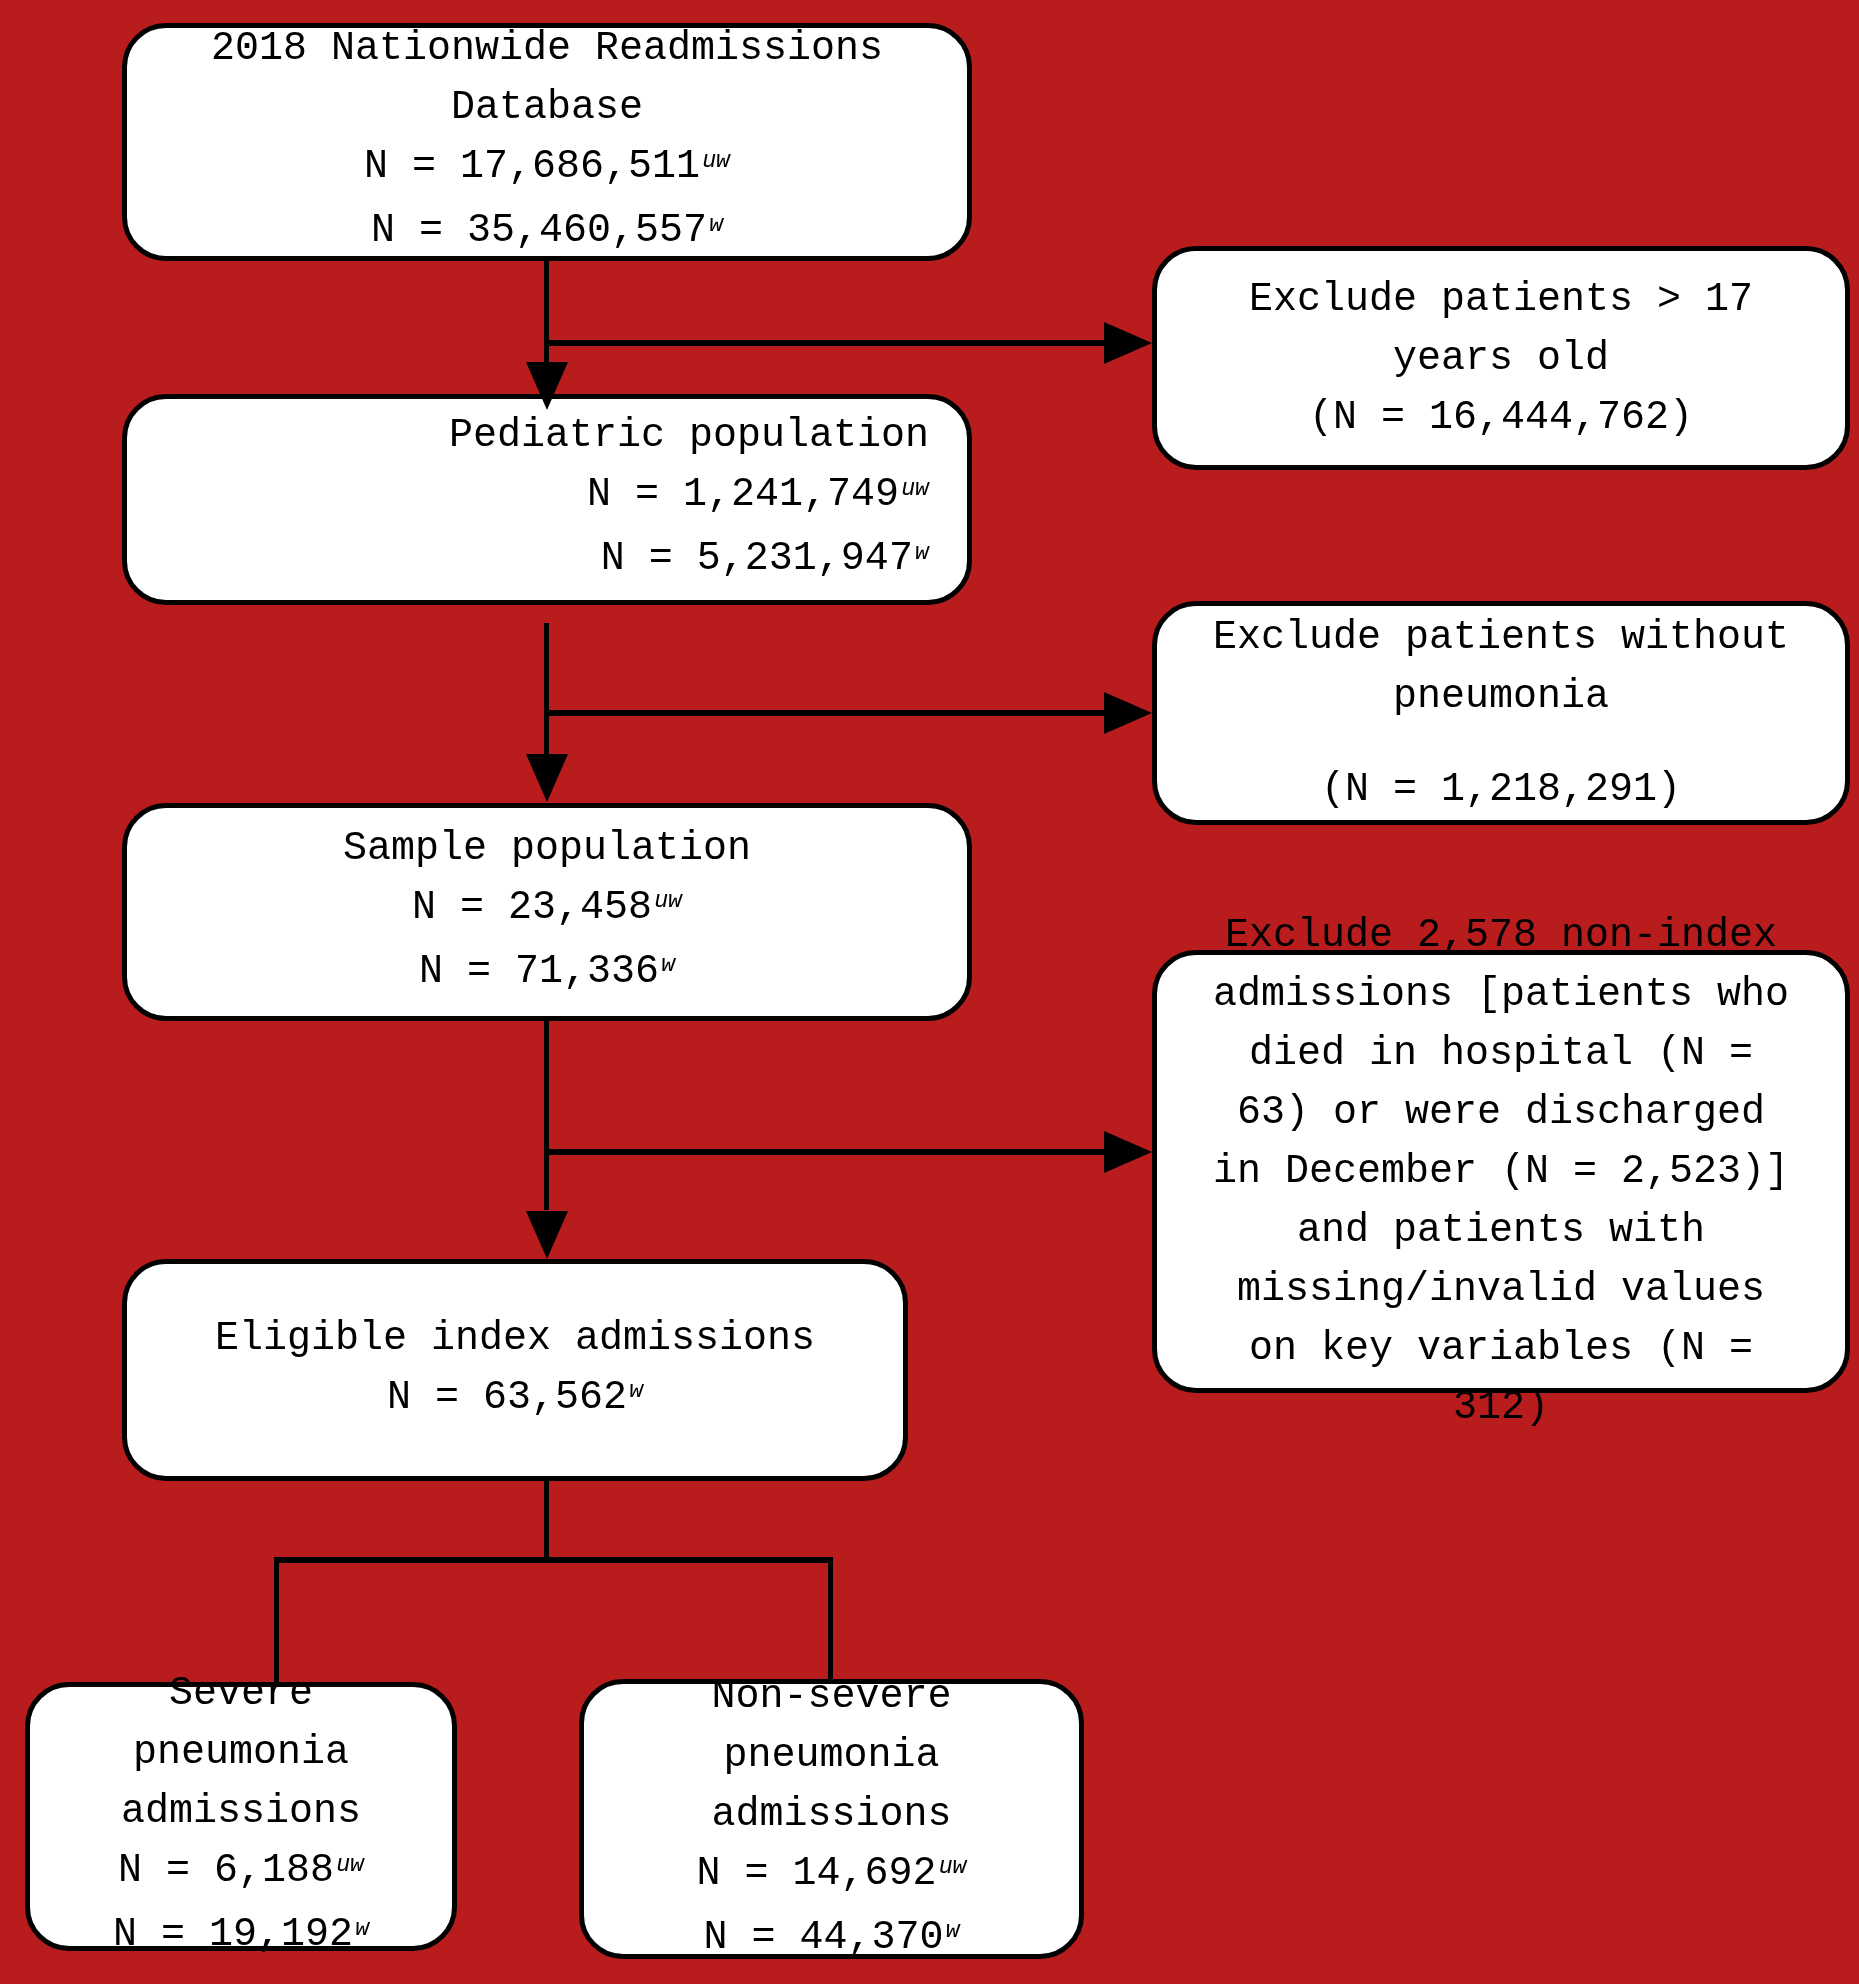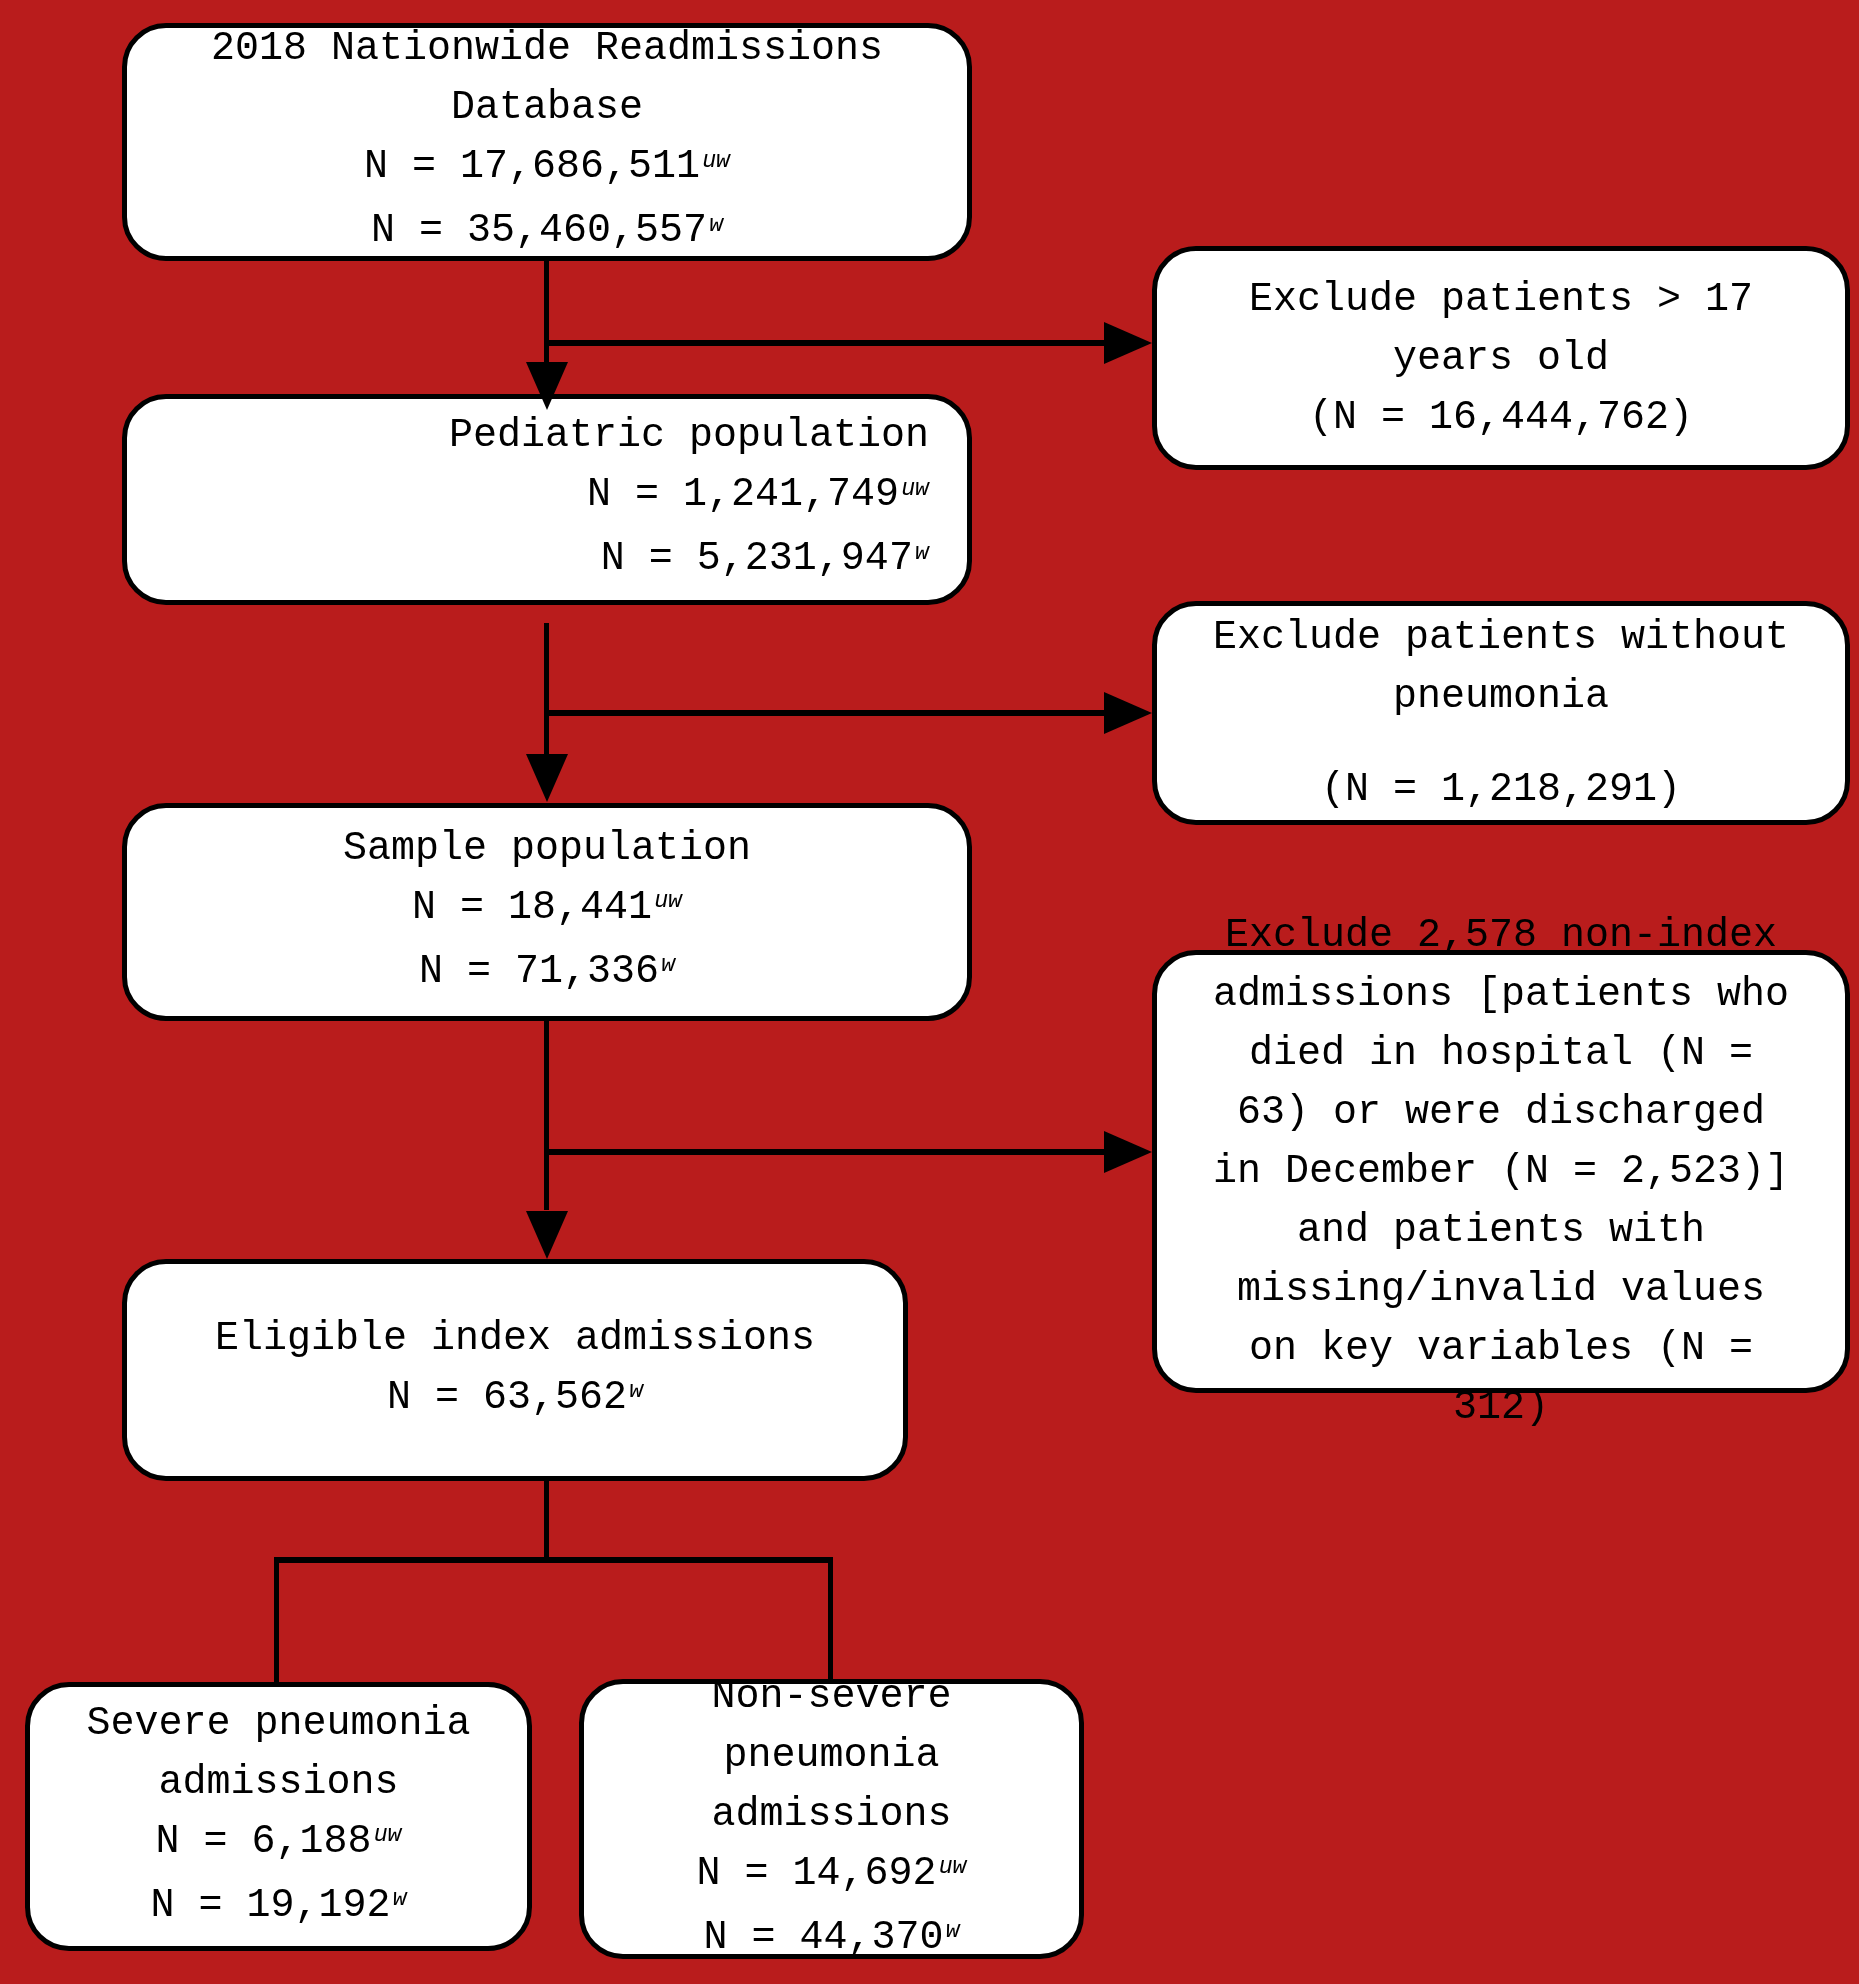--- a/index.html
+++ b/index.html
@@ -51,21 +51,21 @@
   
   #node-database  { left: 122px;  top: 23px;   width: 850px; height: 238px; padding: 5.5px 38px; }
   #node-pediatric { left: 122px;  top: 394px;  width: 850px; height: 211px; padding: 21px 38px; text-align: right; }
   #node-sample    { left: 122px;  top: 803px; width: 850px; height: 218px; padding: 5.5px 38px; }
   #node-eligible  { left: 122px;  top: 1259px; width: 786px; height: 222px; padding: 5.5px 38px; }
   
   #node-exclude-age       { left: 1152px; top: 246px;  width: 698px; height: 224px; padding: 5.5px 47px; }
   #node-exclude-pneumonia { left: 1152px; top: 601px; width: 698px; height: 224px; padding: 5.5px 47px; gap: 34px; }
   #node-exclude-nonindex  { left: 1152px; top: 950px; width: 698px; height: 443px; padding: 5.5px 47px; }
   
-  #node-severe    { left: 25px;   top: 1682px; width: 507px; height: 269px; padding: 5.5px 27.4px; }
+  #node-severe    { left: 25px;   top: 1682px; width: 432px; height: 269px; padding: 5.5px 27.4px; }
   #node-nonsevere { left: 579px; top: 1679px; width: 505px; height: 280px; padding: 5.5px 27.4px; }
 </style>
 </head>
 <body>
 
 <div class="canvas">
 
   <div class="node" id="node-database">
     <div class="title">2018 Nationwide Readmissions Database</div>
     <div class="nline"><span>N = 17,686,511</span><span class="sup">uw</span></div>
@@ -73,21 +73,21 @@
   </div>
 
   <div class="node" id="node-pediatric">
     <div class="title">Pediatric population</div>
     <div class="nline"><span>N = 1,241,749</span><span class="sup">uw</span></div>
     <div class="nline"><span>N = 5,231,947</span><span class="sup">w</span></div>
   </div>
 
   <div class="node" id="node-sample">
     <div class="title">Sample population</div>
-    <div class="nline"><span>N = 18,441</span><span class="sup">uw</span></div>
+    <div class="nline"><span>N = 23,458</span><span class="sup">uw</span></div>
     <div class="nline"><span>N = 71,336</span><span class="sup">w</span></div>
   </div>
 
   <div class="node" id="node-eligible">
     <div class="title">Eligible index admissions</div>
     <div class="nline"><span>N = 63,562</span><span class="sup">w</span></div>
   </div>
 
   <div class="node" id="node-exclude-age">
     <div class="ntext">Exclude patients &gt; 17 years old</div>

